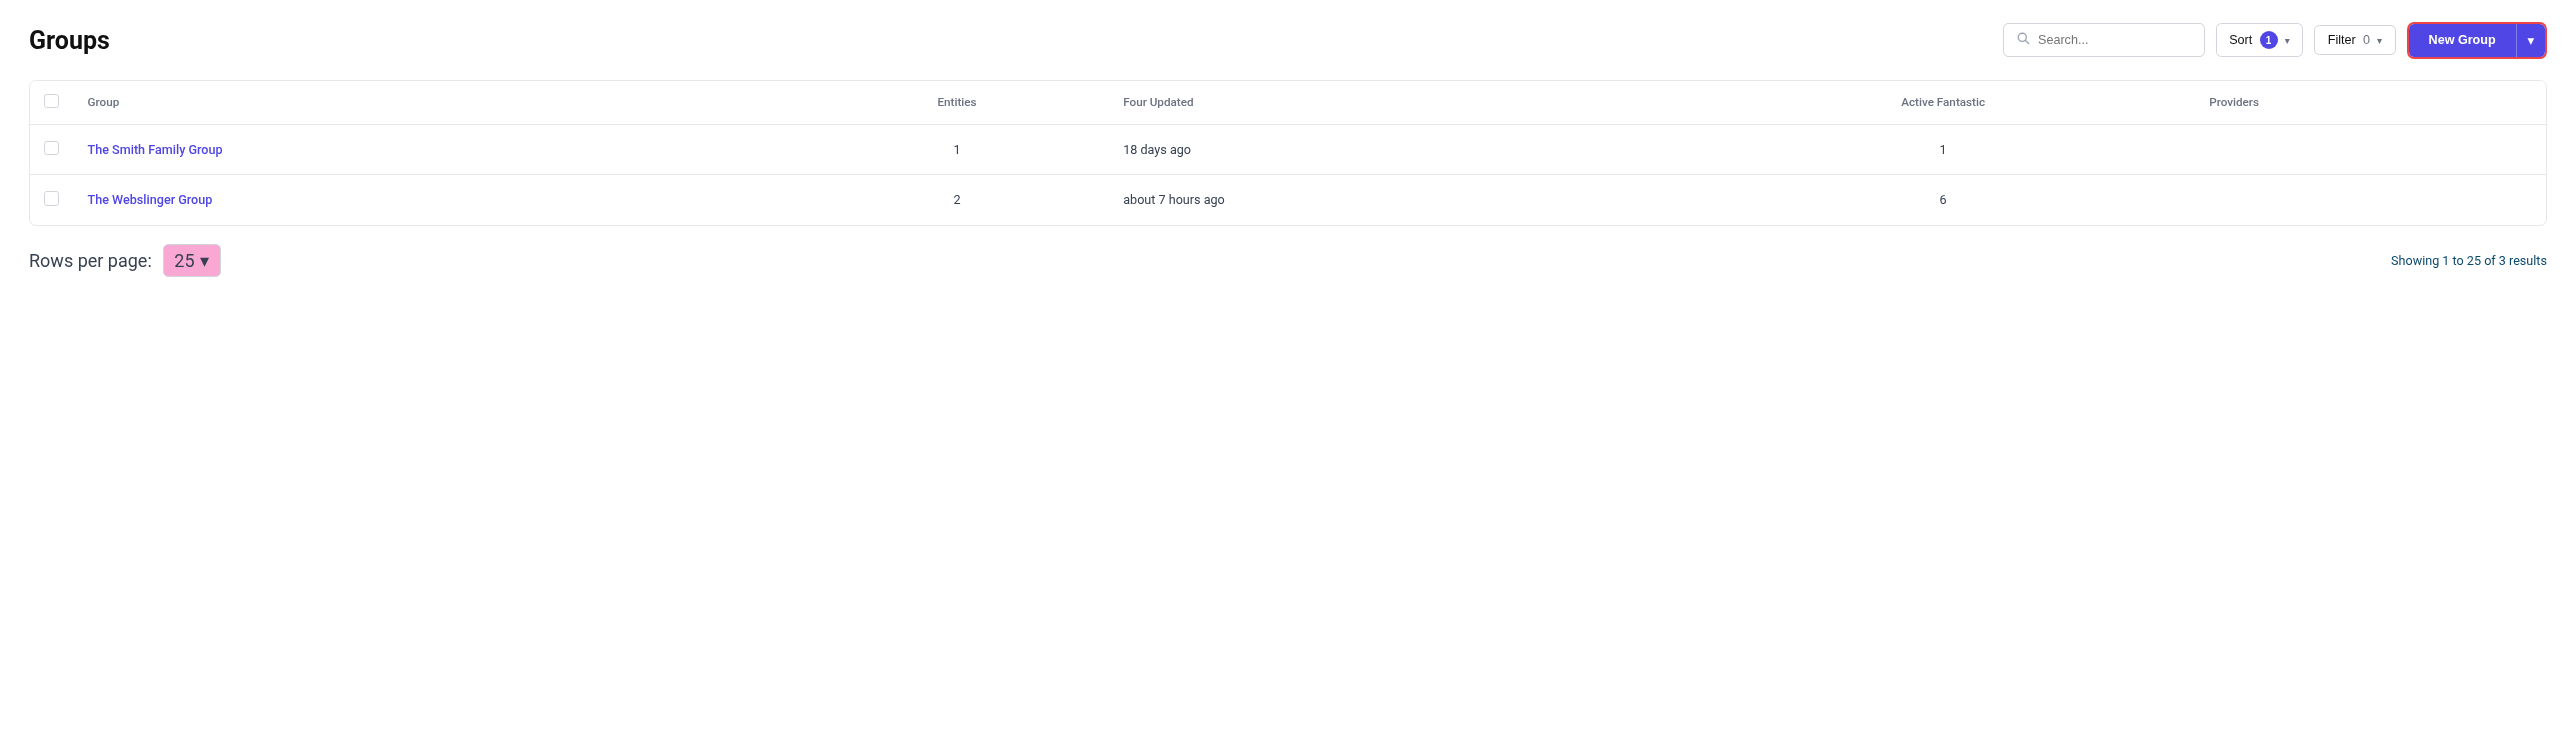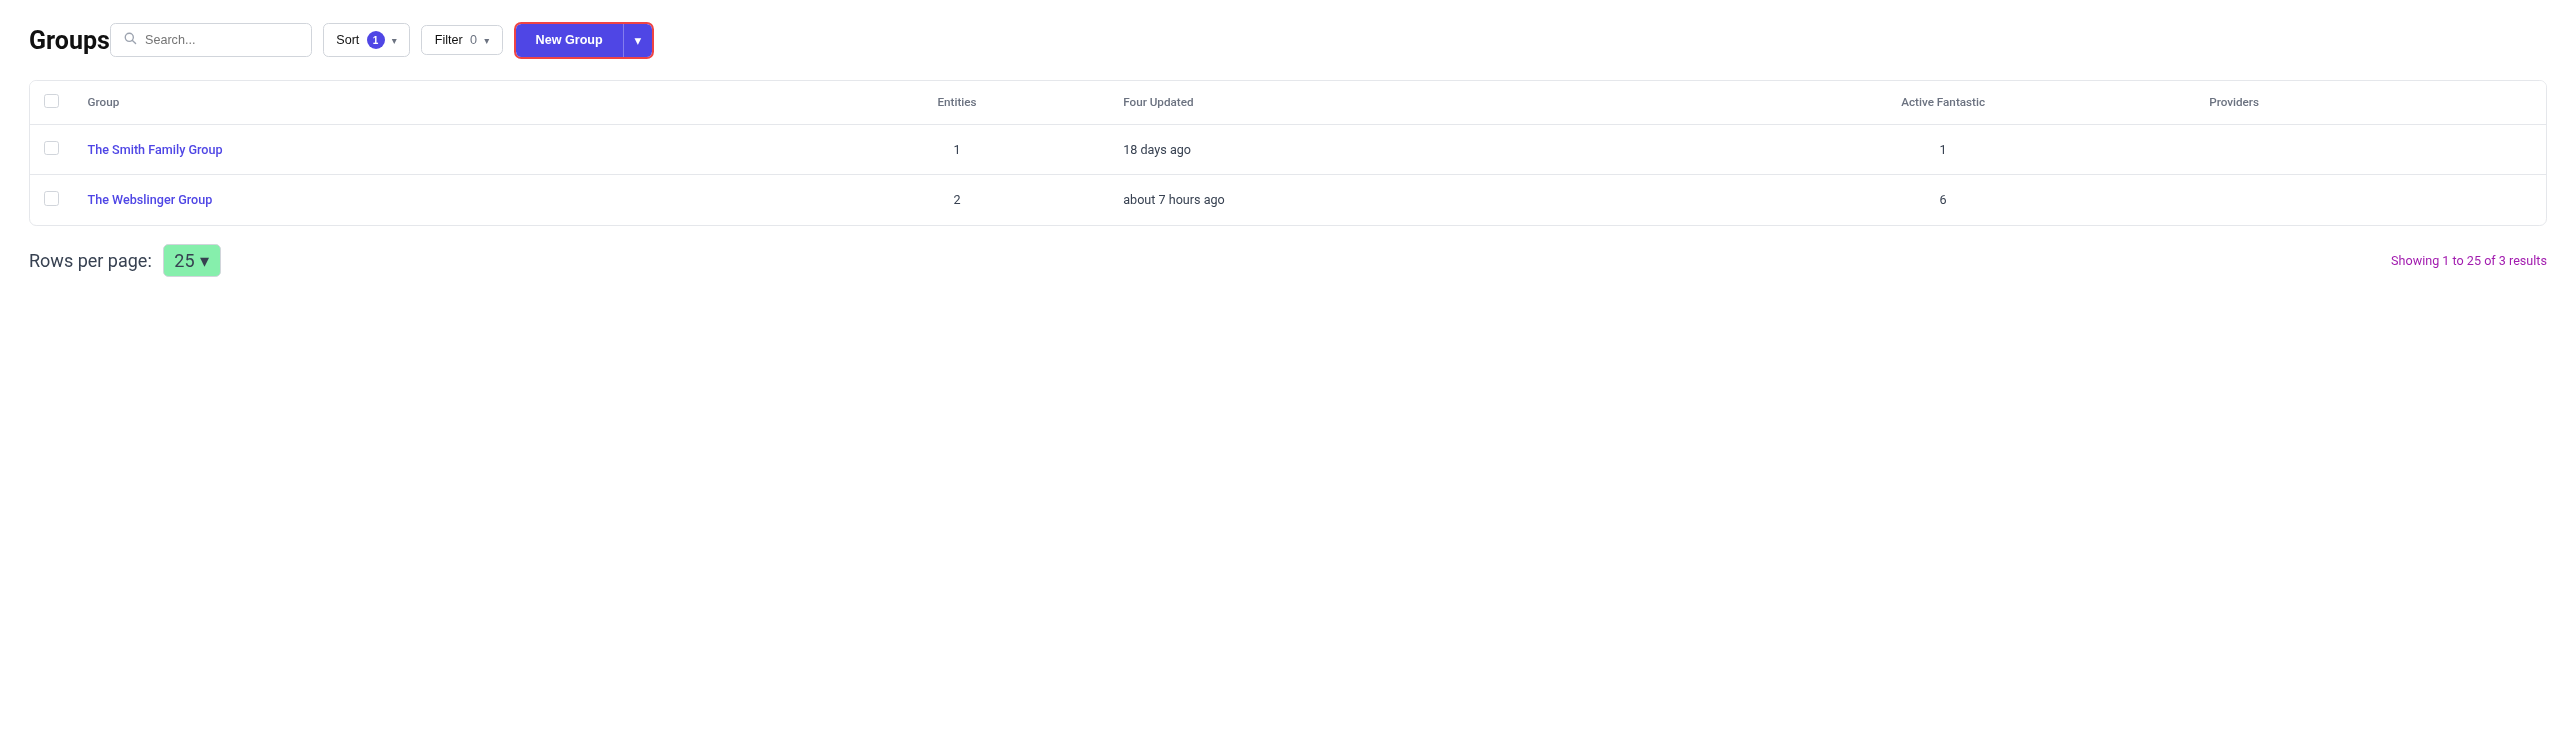--- a/index.html
+++ b/index.html
@@ -14,21 +14,21 @@
       font-size: 12.6px;
     }
     .page-container {
       padding: 21.6px 29px;
       max-width: 100%;
     }
     
     .header {
       display: flex;
       align-items: center;
-      justify-content: flex-start;
+      justify-content: space-between;
       margin-bottom: 21.6px;
     }
     .page-title {
       font-size: 25px;
       font-weight: 700;
       color: #111;
     }
     .header-actions {
       display: flex;
       align-items: center;
@@ -205,25 +205,25 @@
       color: #374151;
     }
     .rows-select {
       display: flex;
       align-items: center;
       gap: 5.4px;
       border: 0.9px solid #d1d5db;
       border-radius: 5.4px;
       padding: 5.4px 10.8px;
       cursor: pointer;
-      background: #86efac;
+      background: #f9a8d4;
     }
     .pagination-info {
       font-size: 12.6px;
-      color: #a21caf;
+      color: #0c4a6e;
     }
   </style>
 </head>
 <body>
 
 <div class="page-container">
 
   <div class="header">
     <h1 class="page-title">Groups</h1>
     <div class="header-actions">

